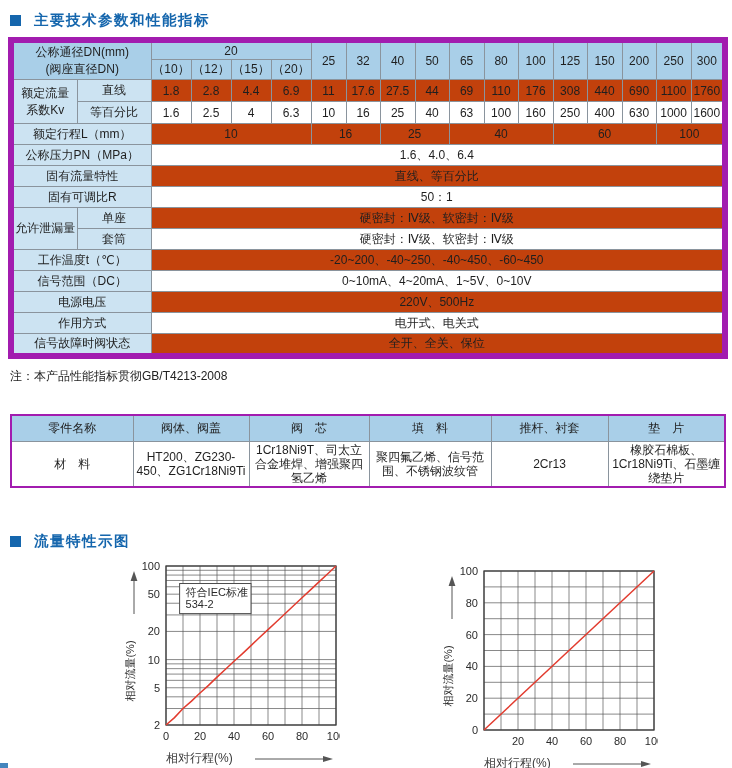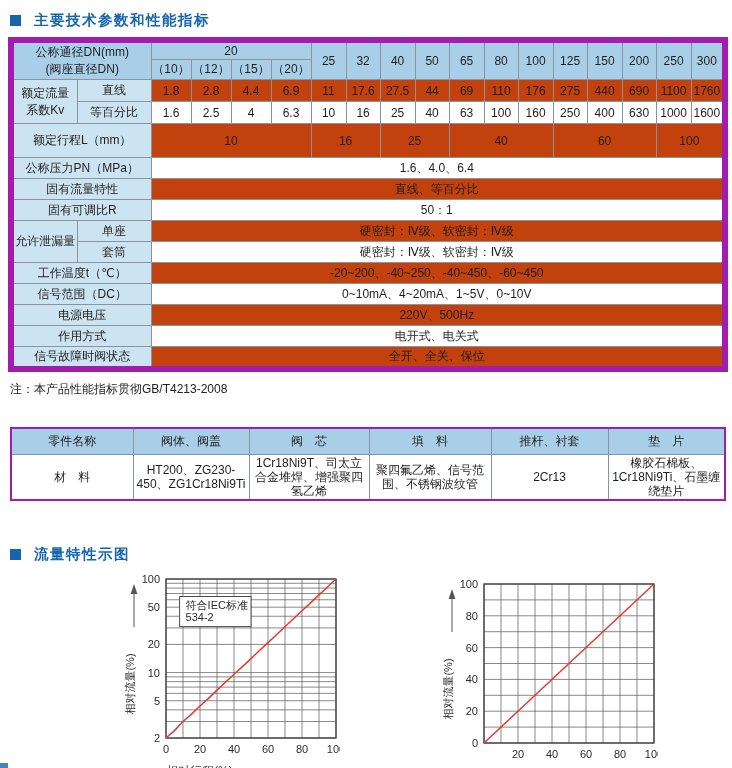--- a/index.html
+++ b/index.html
@@ -104,21 +104,21 @@
       <td class="alt">2.8</td>
       <td class="alt">4.4</td>
       <td class="alt">6.9</td>
       <td class="alt">11</td>
       <td class="alt">17.6</td>
       <td class="alt">27.5</td>
       <td class="alt">44</td>
       <td class="alt">69</td>
       <td class="alt">110</td>
       <td class="alt">176</td>
-      <td class="alt">275</td>
+      <td class="alt">308</td>
       <td class="alt">440</td>
       <td class="alt">690</td>
       <td class="alt">1100</td>
       <td class="alt">1760</td>
     </tr>
     <tr style="height:22px">
       <td class="lbl">等百分比</td>
       <td class="wht">1.6</td>
       <td class="wht">2.5</td>
       <td class="wht">4</td>
@@ -129,21 +129,21 @@
       <td class="wht">40</td>
       <td class="wht">63</td>
       <td class="wht">100</td>
       <td class="wht">160</td>
       <td class="wht">250</td>
       <td class="wht">400</td>
       <td class="wht">630</td>
       <td class="wht">1000</td>
       <td class="wht">1600</td>
     </tr>
-    <tr style="height:34px">
+    <tr style="height:21px">
       <td class="lbl" colspan="2">额定行程L（mm）</td>
       <td class="alt" colspan="4">10</td>
       <td class="alt" colspan="2">16</td>
       <td class="alt" colspan="2">25</td>
       <td class="alt" colspan="3">40</td>
       <td class="alt" colspan="3">60</td>
       <td class="alt" colspan="2">100</td>
     </tr>
     <tr style="height:21px">
       <td class="lbl" colspan="2">公称压力PN（MPa）</td>

